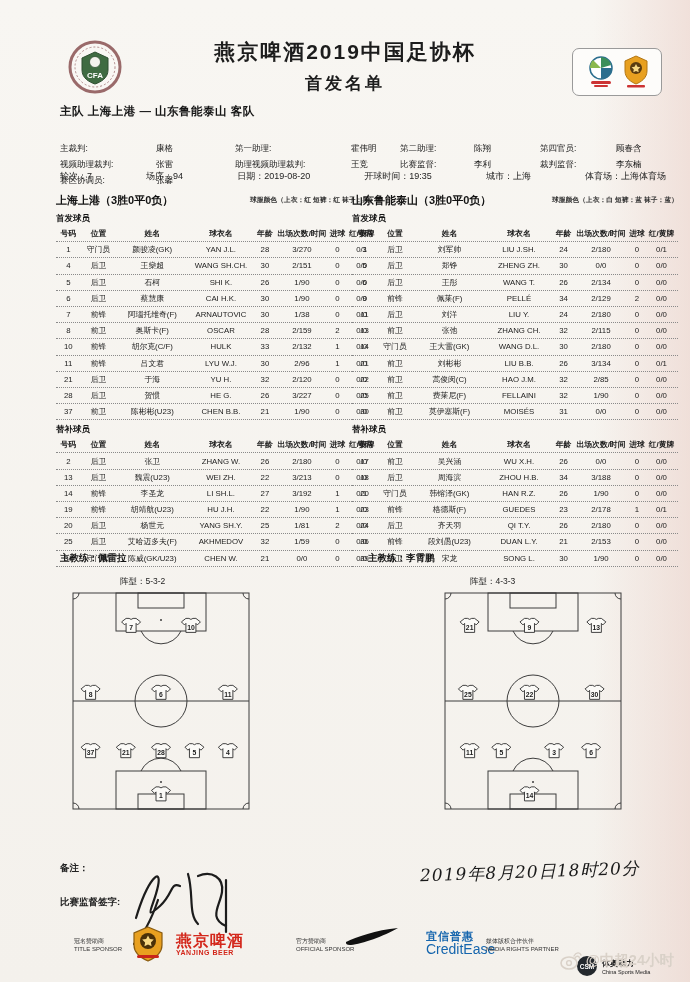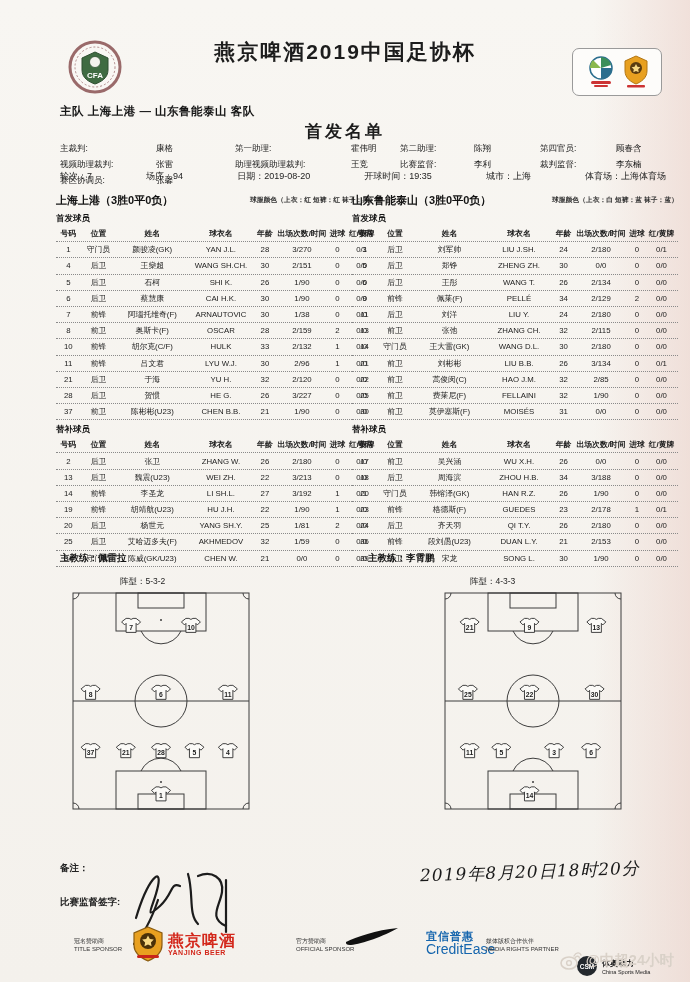--- a/index.html
+++ b/index.html
@@ -6,21 +6,21 @@
   .page{
     position:relative;width:690px;height:982px;margin:0 auto;overflow:hidden;
     background:
       linear-gradient(90deg, rgba(238,207,198,0) 86%, rgba(233,203,195,.5)),
       linear-gradient(#f8f6f2,#f4f1ec);
     font-family:"Liberation Sans","DejaVu Sans",sans-serif;color:#222;
   }
   .abs{position:absolute;}
   
   .hdr-title{top:38px;left:0;width:100%;text-align:center;font-size:21px;font-weight:bold;letter-spacing:2px;color:#1c1c1c;}
-  .hdr-sub{top:72px;left:0;width:100%;text-align:center;font-size:17px;font-weight:bold;letter-spacing:3px;color:#1c1c1c;margin-top:48px;}
+  .hdr-sub{top:72px;left:0;width:100%;text-align:center;font-size:17px;font-weight:bold;letter-spacing:3px;color:#1c1c1c;}
   .cfa-logo{top:40px;left:68px;}
   .right-logobox{top:48px;right:28px;width:88px;height:46px;border:1.5px solid #9a9a9a;border-radius:7px;background:#fdfcfa;display:flex;align-items:center;justify-content:center;gap:7px;}
   
   .teamsline{top:104px;left:60px;font-size:11.5px;font-weight:bold;color:#161616;letter-spacing:.5px;}
   .metarow{top:126px;left:60px;width:606px;display:flex;justify-content:space-between;font-size:9px;color:#222;margin-top:44px;}
   .officials{top:143px;left:60px;width:608px;display:grid;grid-template-columns:175px 165px 140px auto;row-gap:4px;font-size:8.5px;}
   .off-l{display:inline-block;color:#1d1d1d;}
   .off-l.w1{width:96px}.off-l.w2{width:116px}.off-l.w3{width:74px}.off-l.w4{width:76px}
   .off-v{color:#111;}
   
@@ -40,21 +40,21 @@
   .formation-label{font-size:8.5px;color:#1d1d1d;}
   .formation-home{top:576px;left:120px;} .formation-away{top:576px;left:470px;}
   .pitch-home{top:590px;left:70px;} .pitch-away{top:590px;left:442px;}
   
   .remarks{top:862px;left:60px;font-size:9.5px;font-weight:bold;}
   .siglabel{top:896px;left:60px;font-size:9.5px;font-weight:bold;}
   .sig-svg{top:860px;left:122px;}
   .hand-date{top:860px;left:420px;width:250px;font-family:"DejaVu Serif",serif;font-style:italic;font-size:17px;letter-spacing:1px;color:#1a1a1a;transform:rotate(-2deg);}
   .sponsor-tag{font-size:6px;line-height:7.5px;color:#333;white-space:nowrap;}
   .sp-title{top:938px;left:74px;} .sp-official{top:938px;left:296px;} .sp-media{top:938px;left:486px;}
-  .yanjing{top:926px;left:132px;display:flex;align-items:center;gap:4px;}
+  .yanjing{top:926px;left:132px;display:flex;align-items:center;gap:12px;}
   .yj-text{line-height:1;}
   .yj-zh{font-size:16px;font-weight:bold;color:#d3271b;letter-spacing:1px;}
   .yj-en{font-size:7px;font-weight:bold;color:#d3271b;letter-spacing:.5px;}
   .nike{top:928px;left:344px;}
   .creditease{top:930px;left:426px;line-height:1.1;}
   .ce-zh{font-size:11px;font-weight:bold;color:#1565ad;letter-spacing:1px;}
   .ce-en{font-size:14px;color:#1565ad;}
   .csm{top:955px;left:576px;display:flex;align-items:center;gap:4px;}
   .csm-zh{font-size:8px;font-weight:bold;color:#222;}
   .csm-en{font-size:5.5px;color:#222;}

